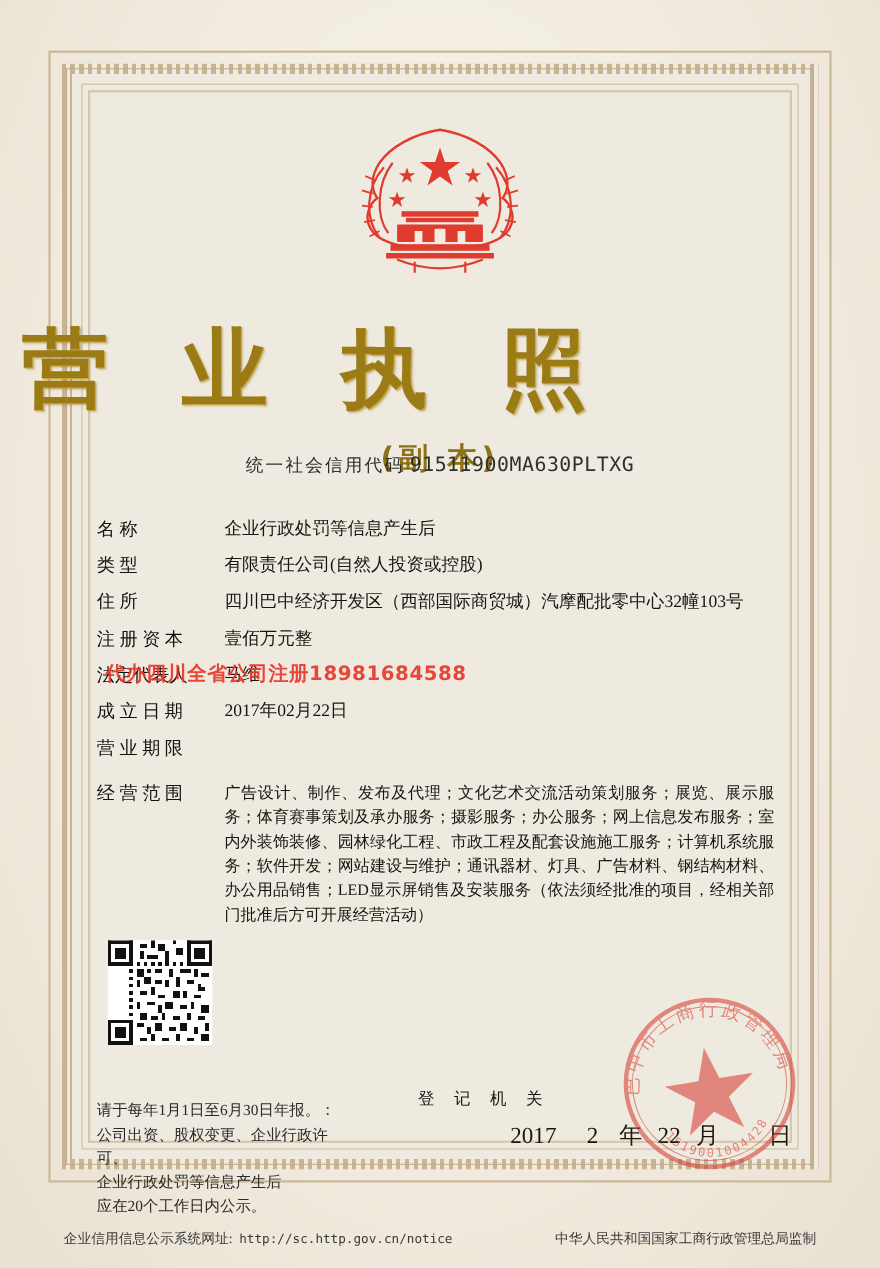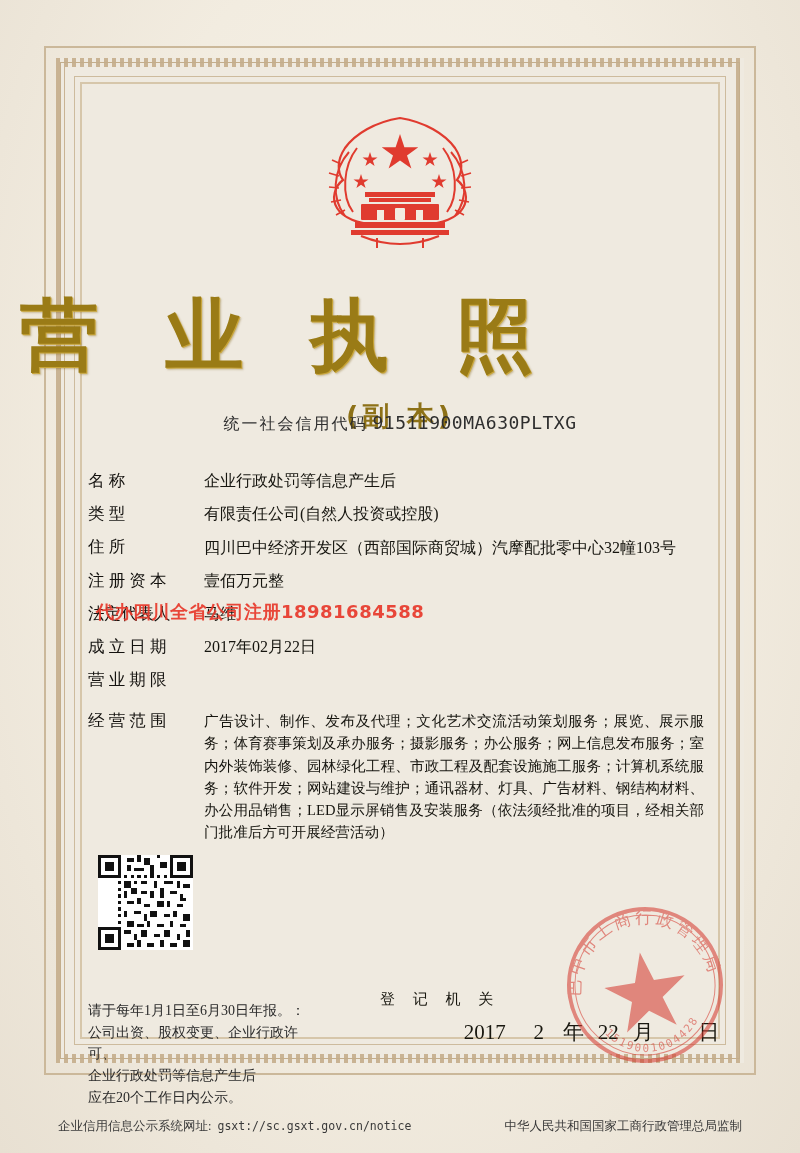--- a/index.html
+++ b/index.html
@@ -401,18 +401,18 @@
       </text>
       <text font-family="'DejaVu Sans Mono','Liberation Mono',monospace" font-size="11" fill="#d4362c" letter-spacing="2">
         <textPath href="#sealBot" startOffset="50%" text-anchor="middle">1519001004428</textPath>
       </text>
     </svg>
   </div>
 
   <div class="footer">
     <div class="left">
       <span>企业信用信息公示系统网址:</span>
-      <span class="url">gsxt://sc.gsxt.gov.cn/notice</span>
+      <span class="url">http://sc.http.gov.cn/notice</span>
     </div>
     <div>中华人民共和国国家工商行政管理总局监制</div>
   </div>
 
 </div>
 
 </body></html>

